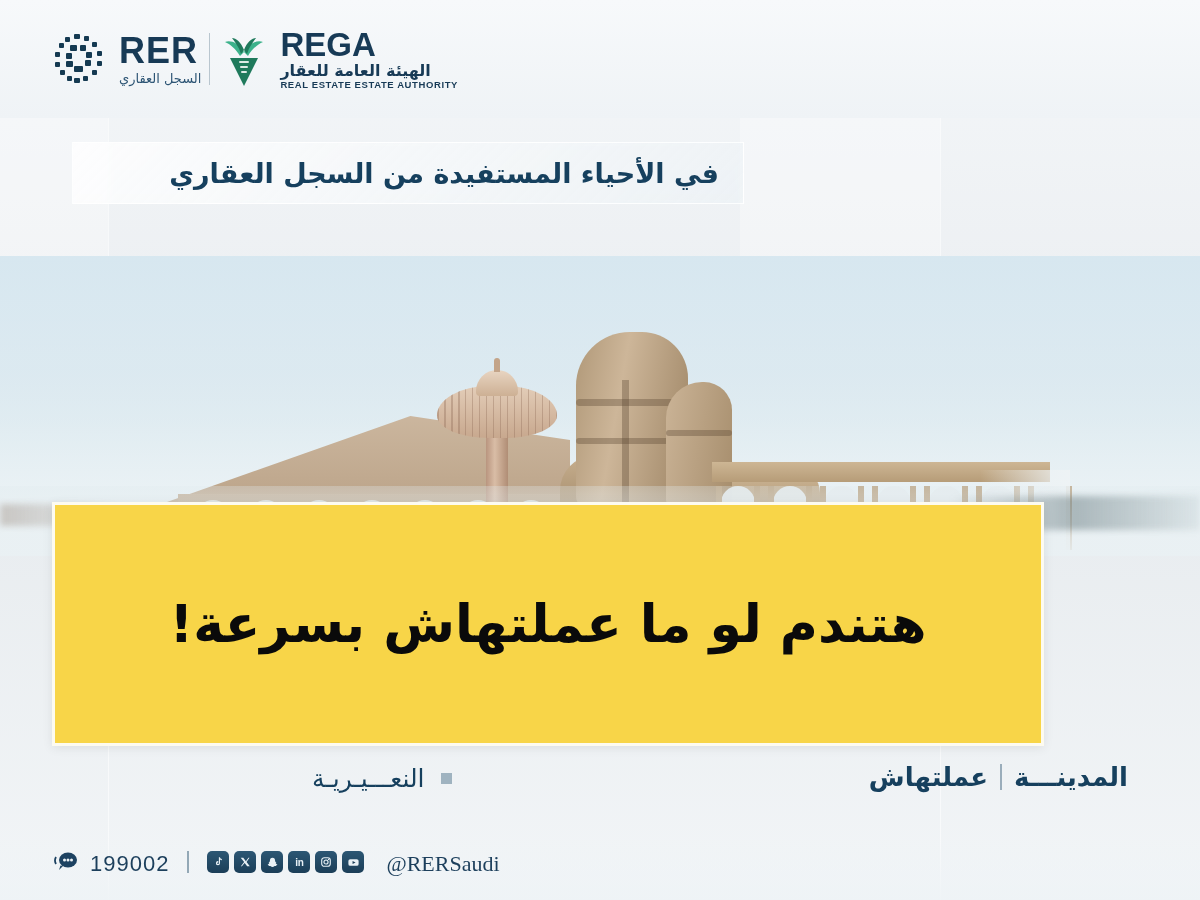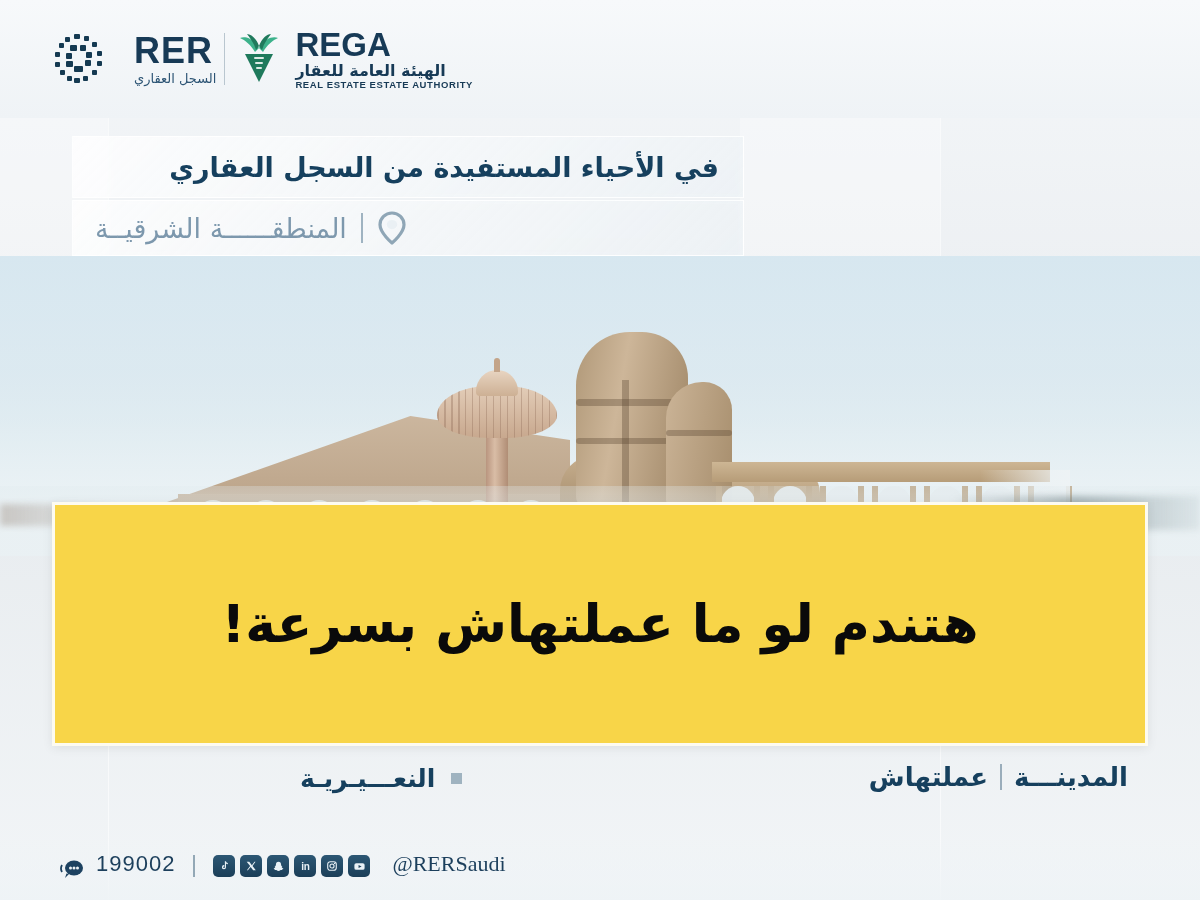--- a/index.html
+++ b/index.html
@@ -25,55 +25,55 @@
 
   
   .logobar {
     position:absolute; left:0; top:0; width:1200px; height:118px;
     display:flex; align-items:center;
     direction:ltr;
     padding-left:52px;
     background:linear-gradient(180deg,#f7f9fb 0%,#eff3f6 100%);
     z-index:6;
   }
-  .logo-group { display:flex; align-items:center; gap:28px; }
+  .logo-group { display:flex; align-items:center; gap:13px; }
 
   .rer-mark { width:54px; height:54px; position:relative; }
 
   .rer-text { display:flex; flex-direction:column; align-items:flex-start; line-height:1; }
   .rer-word {
     font-size:36px; font-weight:bold; letter-spacing:1px; color:#173a56;
     font-family:"Liberation Sans",sans-serif;
   }
   .rer-sub {
     font-size:13px; color:#2c5474; letter-spacing:1px; margin-top:3px;
     direction:rtl; font-family:"DejaVu Sans",sans-serif;
   }
 
   .logo-divider { width:1px; height:52px; background:#b9c6cf; margin:0 8px; }
 
-  .rega-group { display:flex; align-items:center; gap:10px; }
+  .rega-group { display:flex; align-items:flex-end; gap:10px; }
   .rega-mark { width:52px; height:54px; position:relative; }
   .rega-text { display:flex; flex-direction:column; align-items:flex-start; line-height:1; }
   .rega-word {
     font-size:33px; font-weight:bold; color:#173a56; letter-spacing:0px;
     font-family:"Liberation Sans",sans-serif;
   }
   .rega-ar {
     font-size:16px; color:#173a56; direction:rtl; margin-top:2px; font-weight:bold;
     font-family:"DejaVu Sans",sans-serif;
   }
   .rega-en {
     font-size:9.5px; color:#173a56; letter-spacing:.6px; font-weight:bold; margin-top:1px;
     font-family:"Liberation Sans",sans-serif;
   }
 
   
   .header-zone {
-    position:absolute; left:0; top:118px; width:1200px; height:140px; z-index:5;
+    position:absolute; left:0; top:124px; width:1200px; height:140px; z-index:5;
   }
   .hdr-card {
     position:absolute;
     background:linear-gradient(135deg,rgba(255,255,255,.78),rgba(236,242,246,.55));
     border:1px solid rgba(255,255,255,.85);
     backdrop-filter:blur(2px);
   }
   .card-title    { left:72px;  top:18px;  width:672px; height:62px; }
   .card-region   { left:72px;  top:82px;  width:672px; height:56px; }
 
@@ -213,21 +213,21 @@
   }
 
   
   .ghost-text {
     position:absolute; color:rgba(60,80,95,.16); direction:rtl; font-weight:bold; z-index:3;
     white-space:nowrap;
   }
 
   
   .yellow-banner {
-    position:absolute; left:52px; top:502px; width:1096px; height:244px;
+    position:absolute; left:52px; top:502px; width:992px; height:244px;
     background:#F8D548;
     border:3px solid #fdfbf0;
     box-shadow:0 2px 10px rgba(0,0,0,.08);
     z-index:8;
     display:flex; align-items:center; justify-content:center;
   }
   .yellow-banner .headline {
     font-size:52px; font-weight:bold; color:#0a0a0a; direction:rtl;
     white-space:nowrap; letter-spacing:0px;
   }
@@ -240,31 +240,31 @@
     position:absolute; right:72px; top:14px;
     display:flex; flex-direction:row; align-items:center; gap:12px;
     font-size:26px; font-weight:bold; color:#16405e; direction:rtl;
   }
   .loc-sep { width:2px; height:26px; background:#9aadbb; }
   .loc-left {
     position:absolute; left:300px; top:16px;
     display:flex; flex-direction:row-reverse; align-items:center; gap:16px;
     direction:rtl;
   }
-  .loc-city { font-size:25px; font-weight:bold; color:#16405e; letter-spacing:1px; }
+  .loc-city { font-size:25px; font-weight:normal; color:#16405e; letter-spacing:1px;margin-left:12px; }
   .loc-bullet { width:11px; height:11px; background:#9fb3c0; }
 
   
   .footer {
     position:absolute; left:0; top:838px; width:1200px; height:62px; z-index:6;
     background:linear-gradient(180deg,rgba(244,247,249,.0),rgba(238,243,246,.9));
   }
   .foot-left {
-    position:absolute; left:60px; top:13px;
-    display:flex; align-items:flex-end; gap:12px; direction:ltr;
+    position:absolute; left:54px; top:13px;
+    display:flex; align-items:flex-start; gap:12px; direction:ltr;
   }
   .call-icon { width:24px; height:18px; display:block; }
   .foot-num {
     font-size:22px; color:#1c3f5c; font-family:"Liberation Sans",sans-serif; letter-spacing:1px;
   }
   .foot-pipe { width:2px; height:22px; background:#93a8b6; margin:0 6px; }
   .social-row { display:flex; align-items:center; gap:5px; }
   .soc {
     width:22px; height:22px; border-radius:5px;
     background:linear-gradient(180deg,#2c5774,#1b3e58);
@@ -352,32 +352,20 @@
         <div class="rega-word">REGA</div>
         <div class="rega-ar">الهيئة العامة للعقار</div>
         <div class="rega-en">REAL ESTATE ESTATE AUTHORITY</div>
       </div>
     </div>
   </div>
 
   <div class="header-zone">
     <div class="hdr-card card-title">
       <div class="title-line">في الأحياء المستفيدة من السجل العقاري</div>
-    </div>
-    <div class="hdr-card card-region">
-      <div class="region-row">
-        <span class="region-name">المنطقــــــة الشرقيــة</span>
-        <span class="vdiv"></span>
-        <span class="pin-icon">
-          <svg viewBox="0 0 30 34" width="30" height="34" aria-hidden="true">
-            <path d="M15 2 C8.4 2 3 7.3 3 13.8 C3 22 15 32 15 32 C15 32 27 22 27 13.8 C27 7.3 21.6 2 15 2 Z" fill="none" stroke="#8fa6b6" stroke-width="3.2" stroke-linejoin="round"></path>
-            <ellipse cx="15" cy="13.6" rx="5.2" ry="4.6" fill="#eaf0f4"></ellipse>
-          </svg>
-        </span>
-      </div>
     </div>
   </div>
 
 
   <div class="scene">
     <div class="sky-haze"></div>
 
     <div class="mosque-roof"></div>
     <div class="mosque-under"></div>
     <div class="arch-row">

